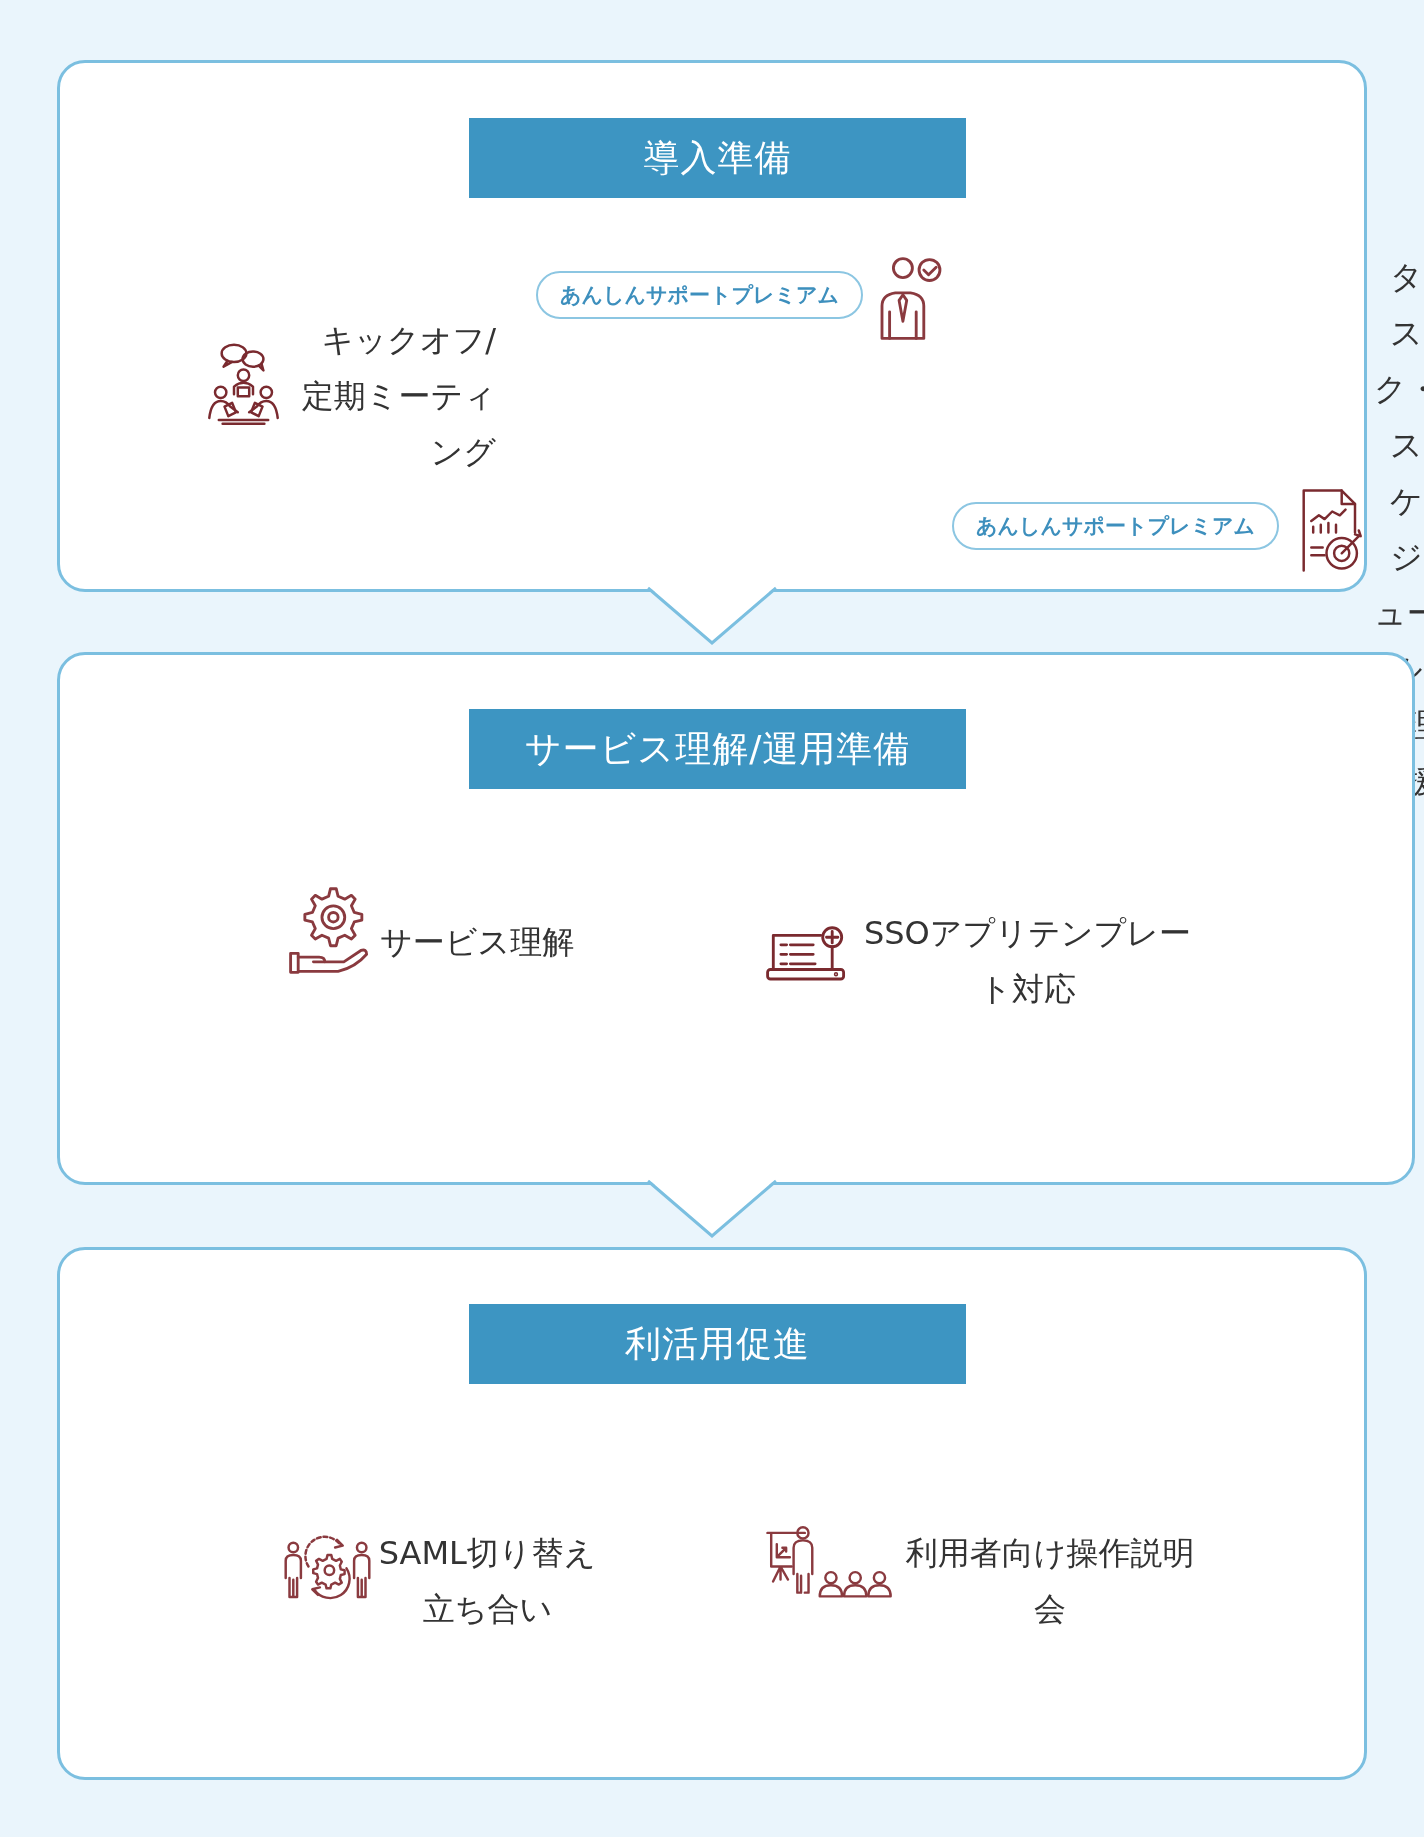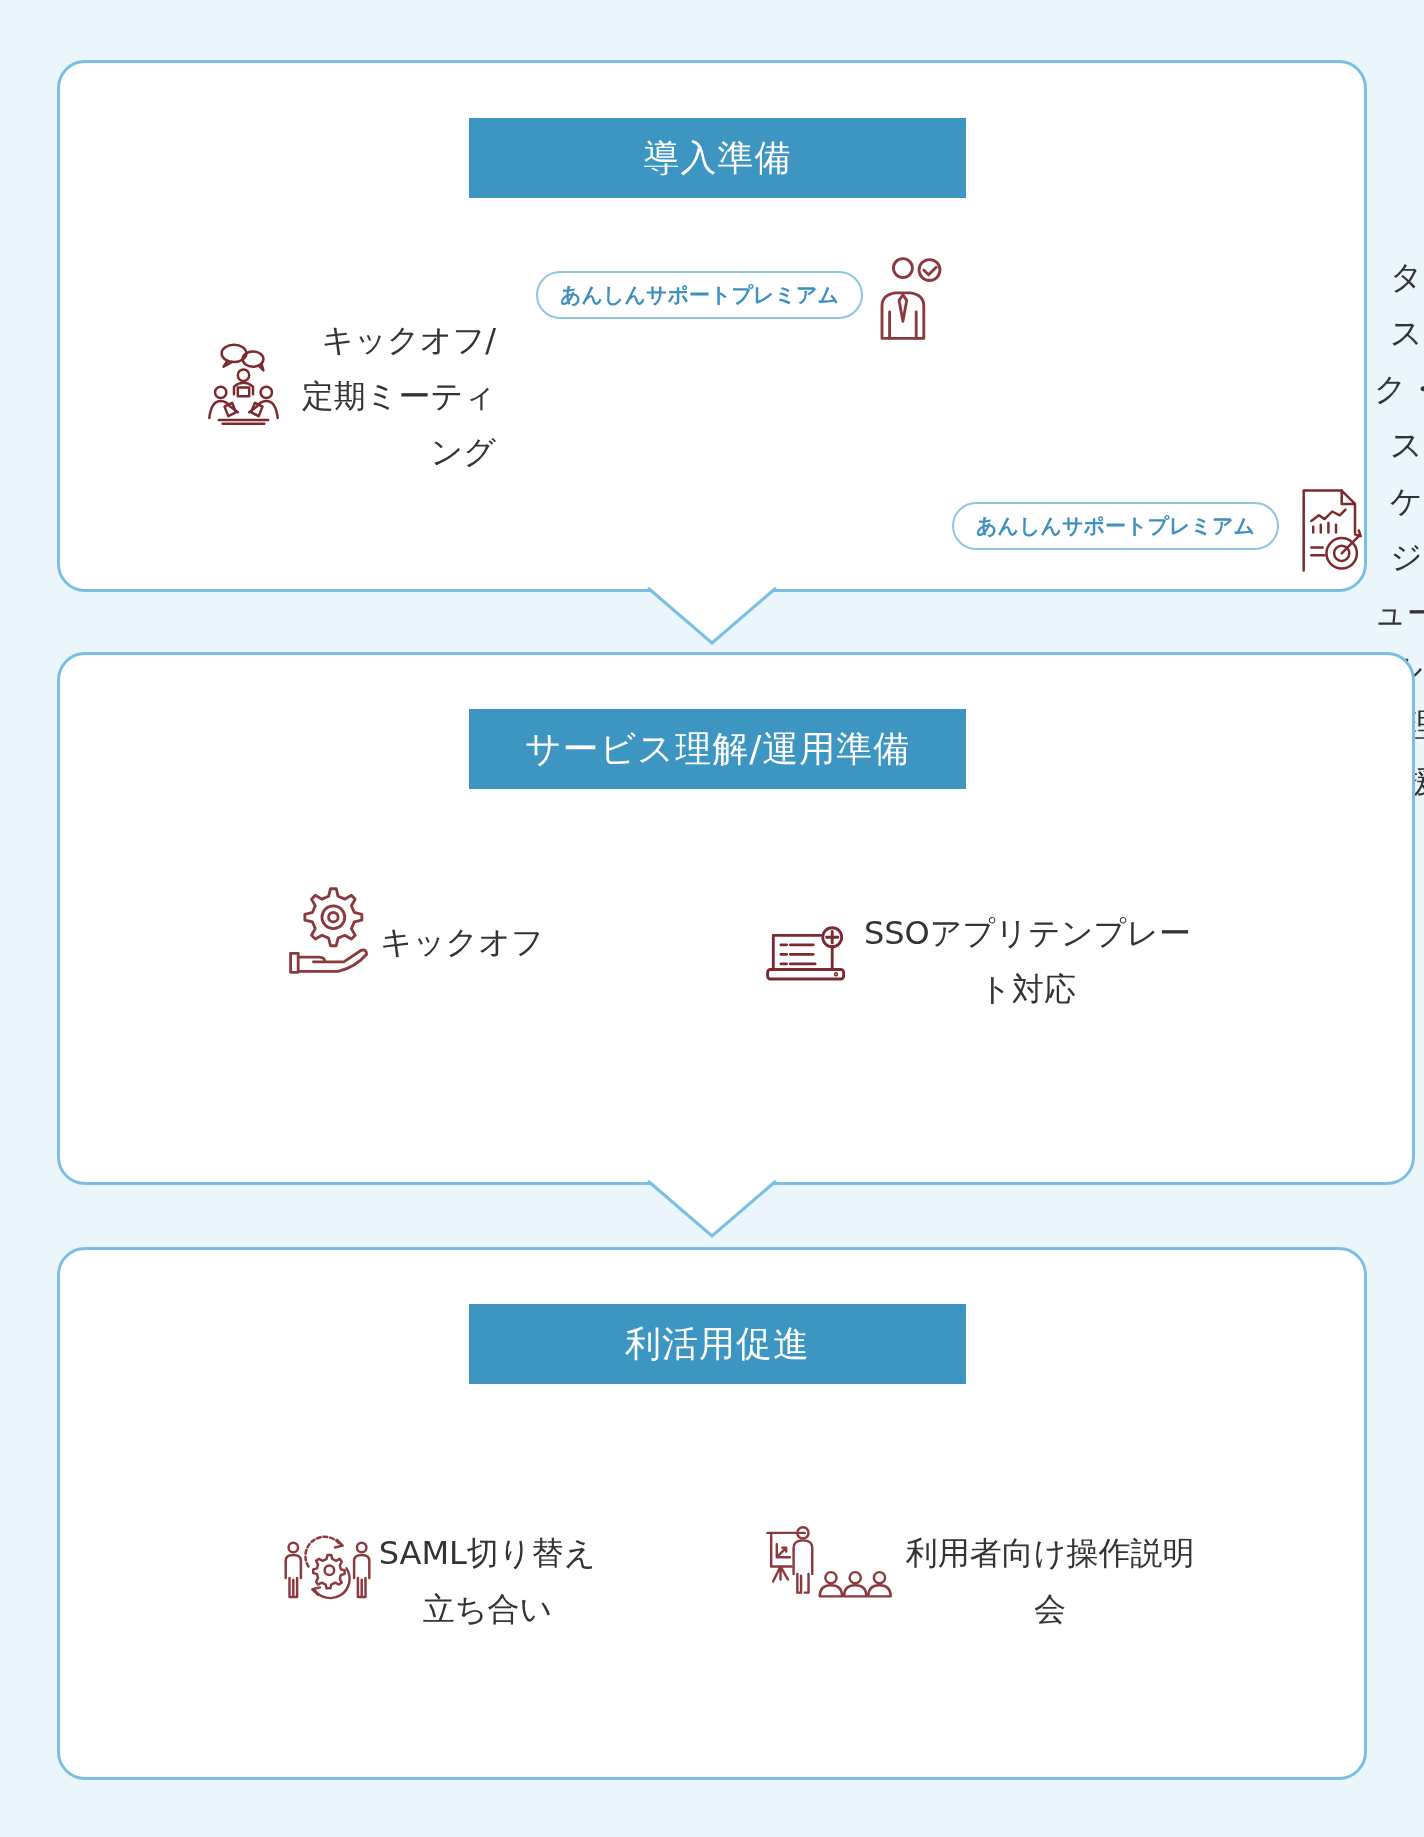--- a/index.html
+++ b/index.html
@@ -87,21 +87,21 @@
     <div class="icon">
       <svg viewBox="0 0 100 100" fill="none" stroke="#8a3a3f" stroke-width="3" stroke-linecap="round" stroke-linejoin="round">
         <path d="M50 6 l6 0 l2 8 l7 3 l7 -4 l4 4 l-4 7 l3 7 l8 2 v6 l-8 2 l-3 7 l4 7 l-4 4 l-7 -4 l-7 3 l-2 8 h-6 l-2 -8 l-7 -3 l-7 4 l-4 -4 l4 -7 l-3 -7 l-8 -2 v-6 l8 -2 l3 -7 l-4 -7 l4 -4 l7 4 l7 -3 z"></path>
         <circle cx="53" cy="36" r="12"></circle>
           <circle cx="53" cy="36" r="5"></circle>
         <rect x="8" y="74" width="8" height="20"></rect>
         <path d="M16 78 h22 q6 0 6 5 h20 l18 -12 q6 -2 6 4 q-12 14 -30 18 h-42"></path>
         <path d="M44 83 h-12"></path>
       </svg>
     </div>
-    <div class="label" style="margin-top:22px;">キックオフ</div>
+    <div class="label" style="margin-top:22px;">サービス理解</div>
   </div>
 
   <div class="col" style="left:700px;width:440px;top:228px;">
     <div class="icon">
       <svg viewBox="0 0 100 100" fill="none" stroke="#7a2a2f" stroke-width="3" stroke-linecap="round" stroke-linejoin="round">
         <path d="M14 70 V34 h50"></path>
         <path d="M22 44 h6 M32 44 h24 M22 54 h6 M32 54 h24 M22 64 h6 M32 64 h26"></path>
         <circle cx="76" cy="36" r="10"></circle>
           <path d="M76 30 v12 M70 36 h12"></path>
         <path d="M76 46 v24"></path>

